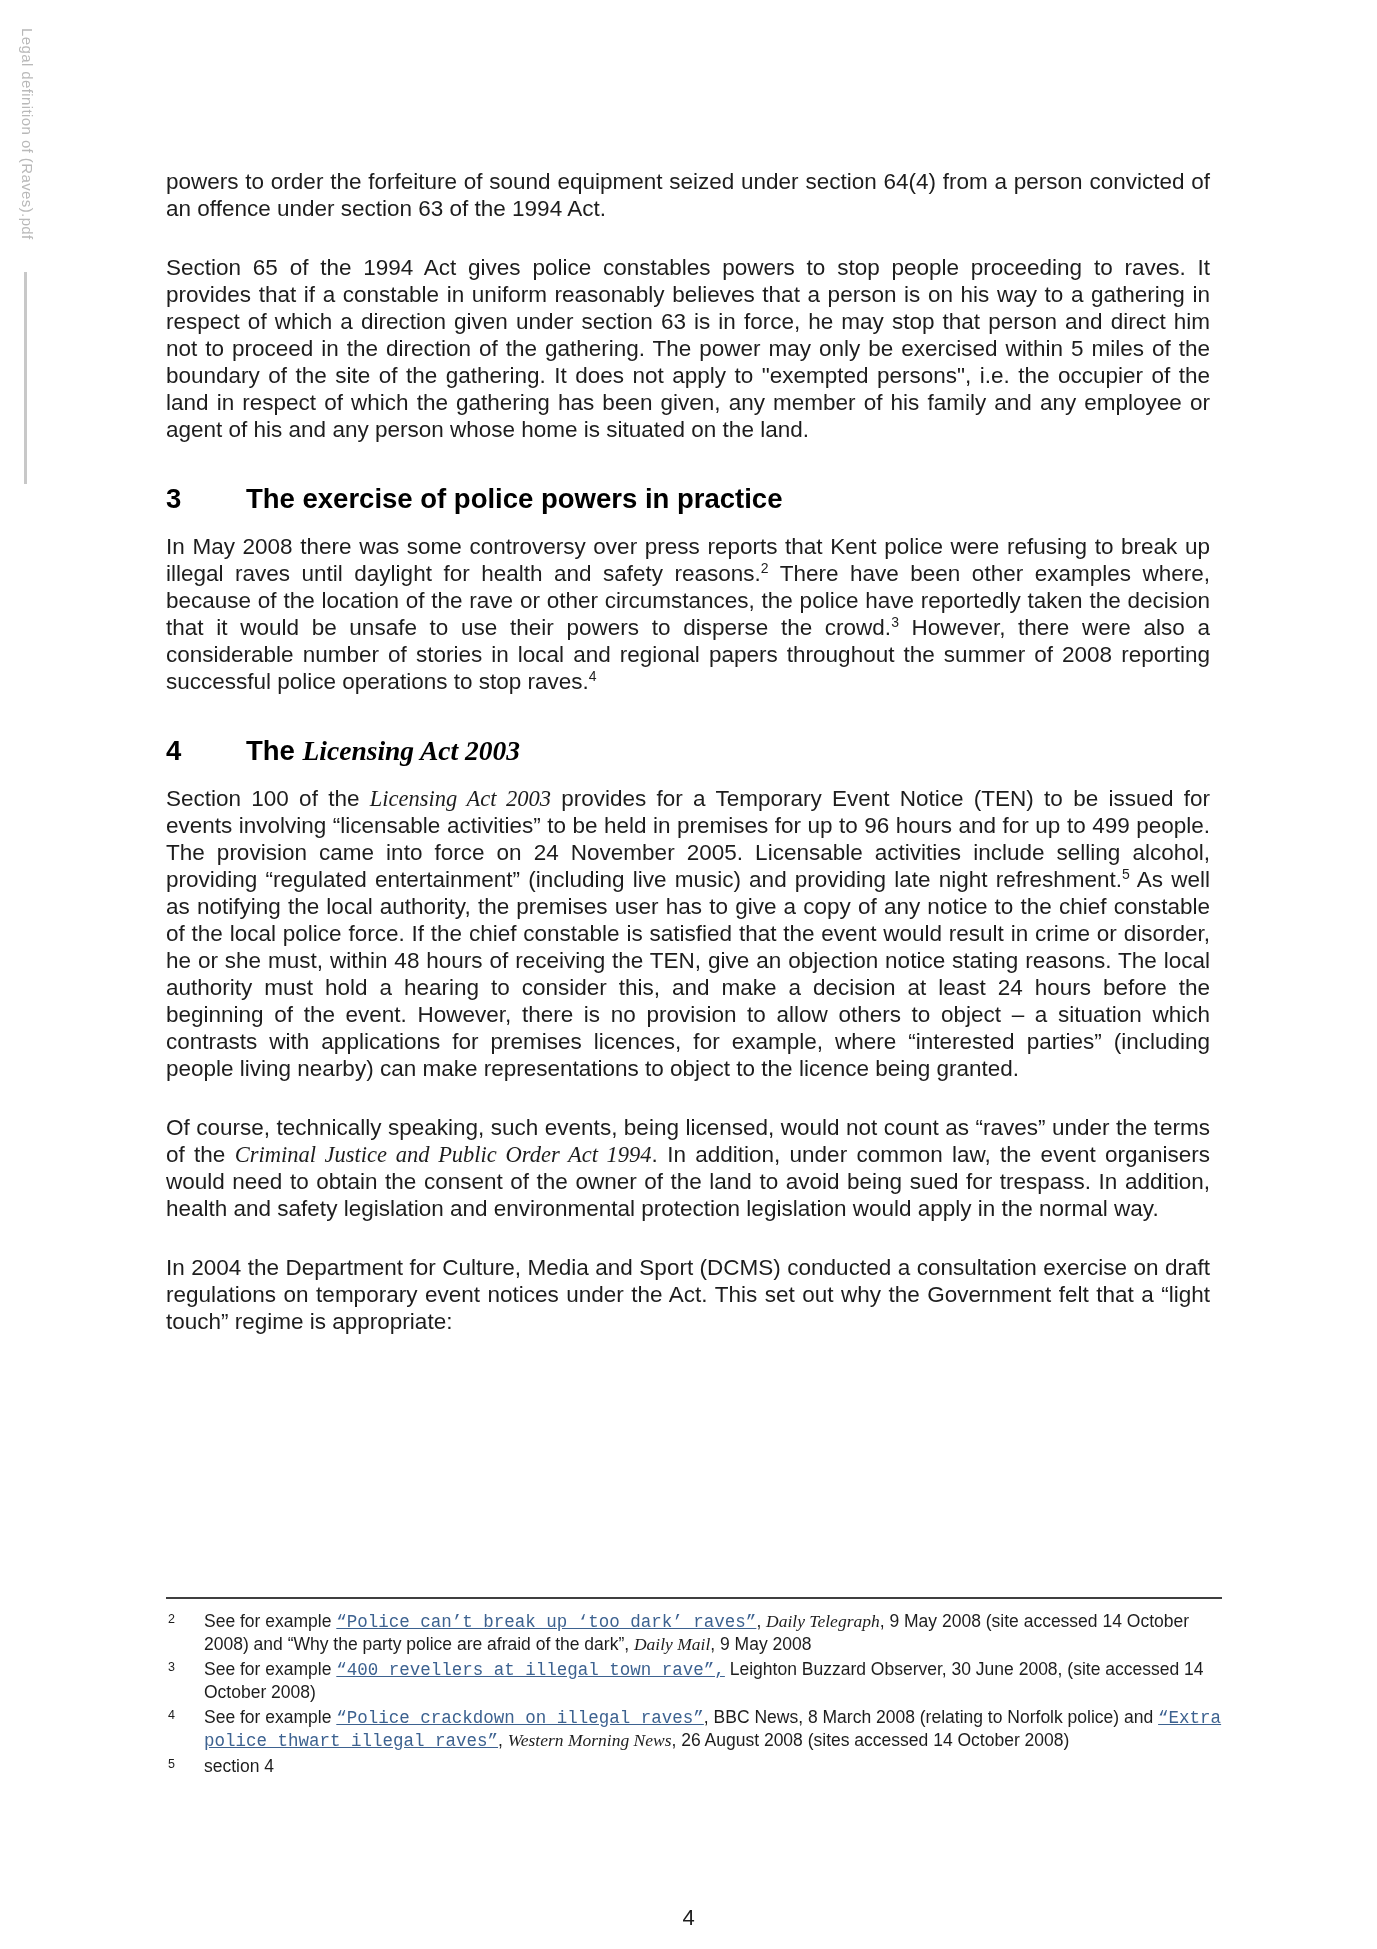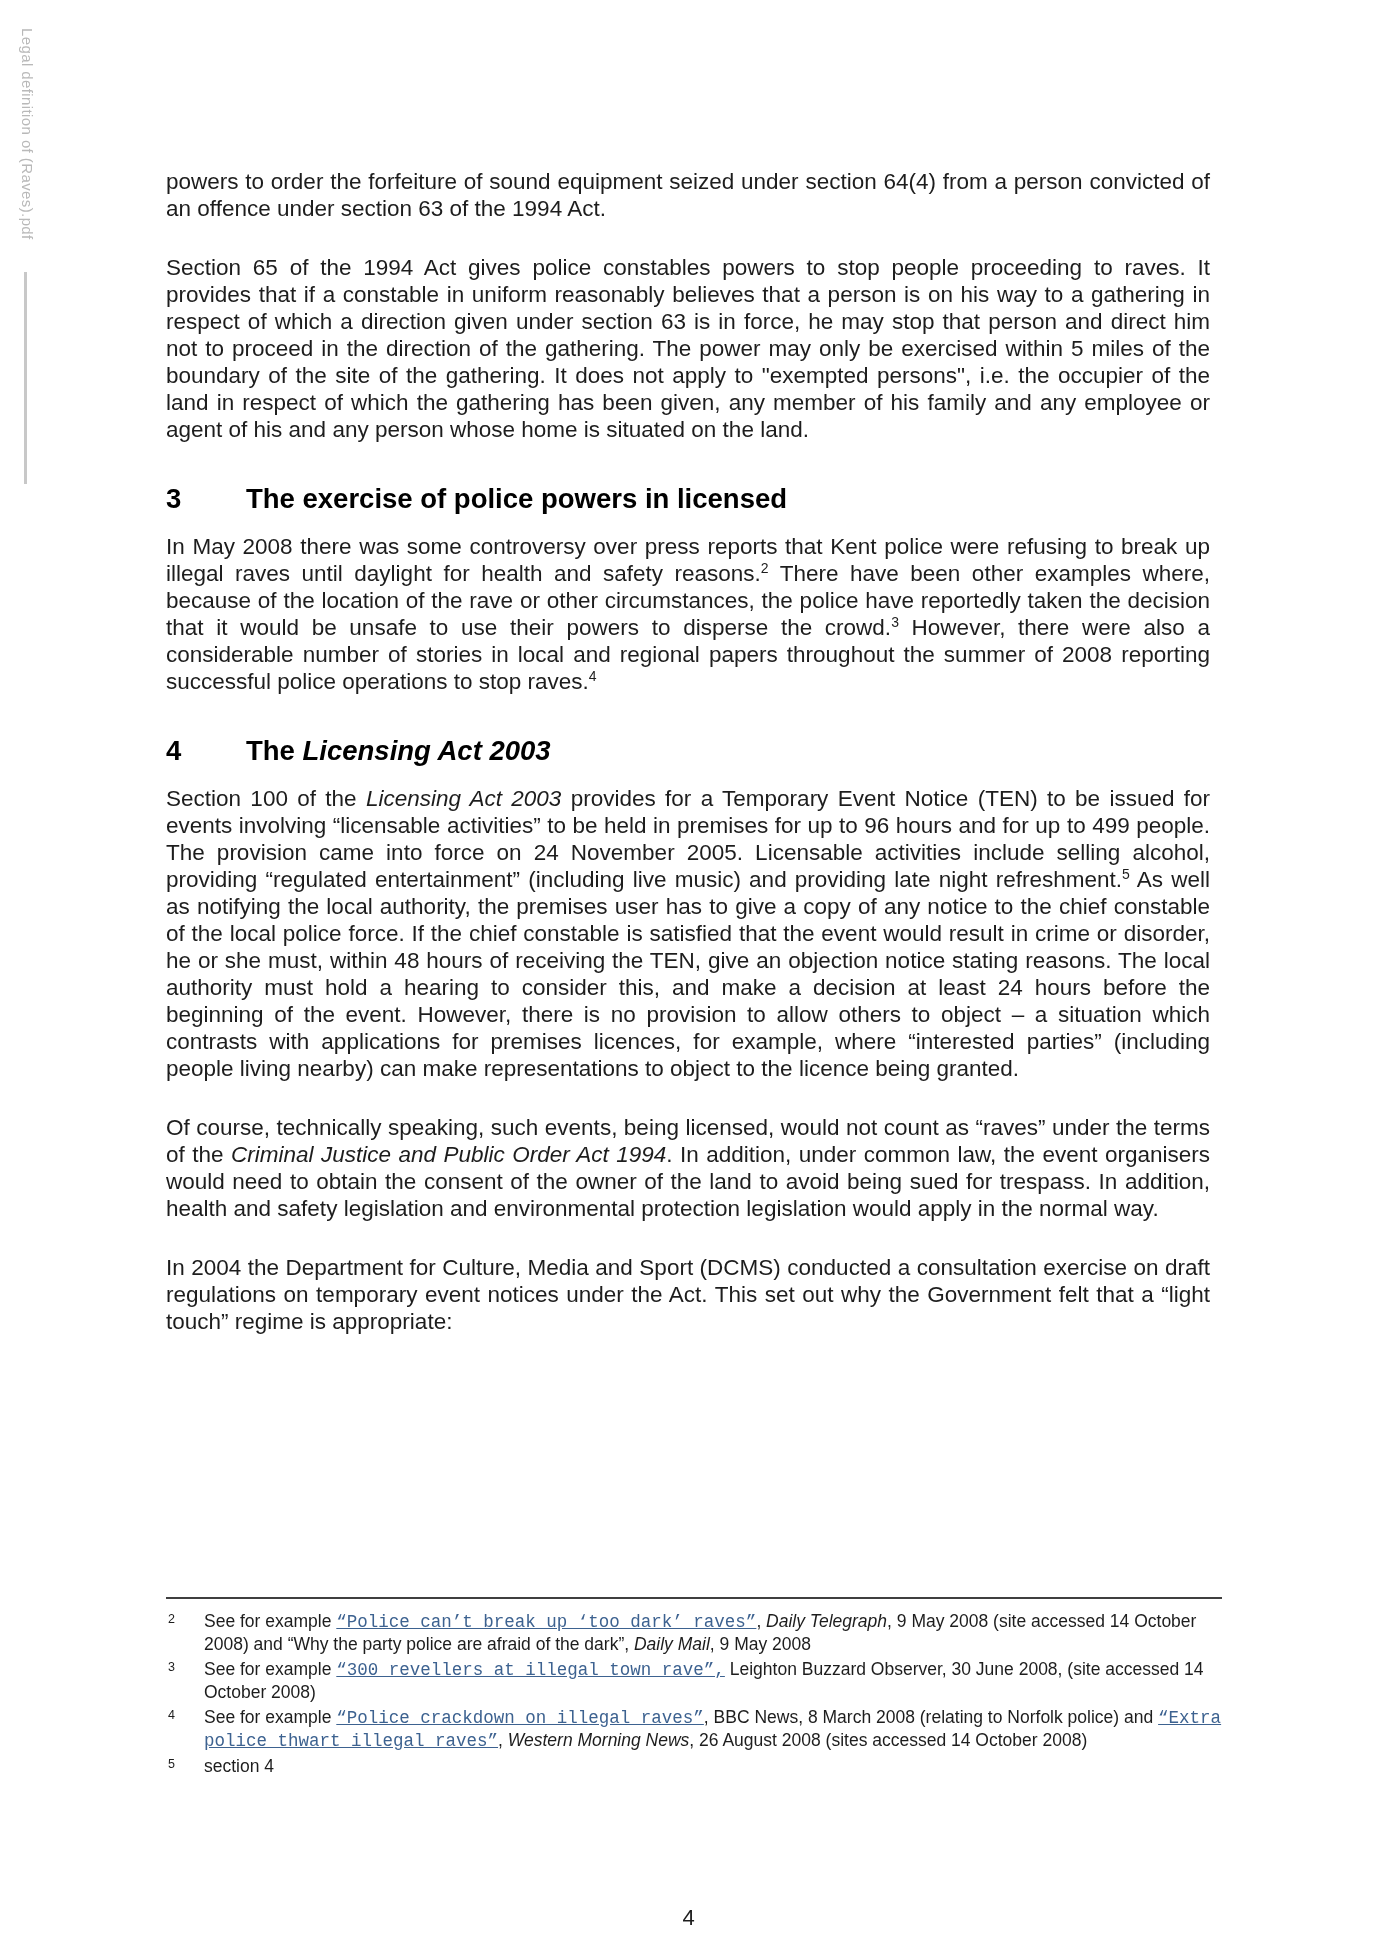--- a/index.html
+++ b/index.html
@@ -25,21 +25,21 @@
   .content {
     position:absolute; left:166px; top:168px; width:1056px;
     font-size:22.5px; line-height:27px;
   }
   .para { margin:0 12px 32px 0; text-align:justify; }
   .heading {
     display:flex; font-weight:700; font-size:27.5px; line-height:32px;
     margin:40px 0 18px 0; color:#000;
   }
   .h-num { flex:0 0 auto; width:80px; }
-  .it { font-style:italic; }
+  .it { font-style:italic;font-family:Liberation Serif, serif; }
   sup.fn-ref {
     font-size:14px; line-height:0; vertical-align:baseline;
     position:relative; top:-8px;
   }
   .doc-link { color:var(--link-color); text-decoration:underline; cursor:pointer;font-family:Liberation Mono, monospace; }
   
   .footnotes { position:absolute; left:166px; top:1597px; width:1056px; }
   .fn-rule { border-top:2px solid #3f3f3f; margin-bottom:12px; }
   .fn-item {
     position:relative; padding-left:38px; margin-bottom:4px;
@@ -60,37 +60,37 @@
   <div>
     <div class="vfile">Legal definition of  (Raves).pdf</div>
     <div class="vline"></div>
   </div>
 
   <div class="content">
       <div class="para"><span>powers to order the forfeiture of sound equipment seized under section 64(4) from a person convicted of an offence under section 63 of the 1994 Act.</span></div>
       <div class="para"><span>Section 65 of the 1994 Act gives police constables powers to stop people proceeding to raves. It provides that if a constable in uniform reasonably believes that a person is on his way to a gathering in respect of which a direction given under section 63 is in force, he may stop that person and direct him not to proceed in the direction of the gathering. The power may only be exercised within 5 miles of the boundary of the site of the gathering. It does not apply to "exempted persons", i.e. the occupier of the land in respect of which the gathering has been given, any member of his family and any employee or agent of his and any person whose home is situated on the land.</span></div>
       <div class="heading">
         <span class="h-num">3</span>
-        <span class="h-title"><span>The exercise of police powers in licensed</span></span>
+        <span class="h-title"><span>The exercise of police powers in practice</span></span>
       </div>
       <div class="para"><span>In May 2008 there was some controversy over press reports that Kent police were refusing to break up illegal raves until daylight for health and safety reasons.</span><sup class="fn-ref">2</sup><span>  There have been other examples where, because of the location of the rave or other circumstances, the police have reportedly taken the decision that it would be unsafe to use their powers to disperse the crowd.</span><sup class="fn-ref">3</sup><span>  However, there were also a considerable number of stories in local and regional papers throughout the summer of 2008 reporting successful police operations to stop raves.</span><sup class="fn-ref">4</sup></div>
       <div class="heading">
         <span class="h-num">4</span>
         <span class="h-title"><span>The </span><span class="it">Licensing Act 2003</span></span>
       </div>
       <div class="para"><span>Section 100 of the </span><span class="it">Licensing Act 2003</span><span> provides for a Temporary Event Notice (TEN) to be issued for events involving “licensable activities” to be held in premises for up to 96 hours and for up to 499 people. The provision came into force on 24 November 2005.  Licensable activities include selling alcohol, providing “regulated entertainment” (including live music) and providing late night refreshment.</span><sup class="fn-ref">5</sup><span>  As well as notifying the local authority, the premises user has to give a copy of any notice to the chief constable of the local police force.  If the chief constable is satisfied that the event would result in crime or disorder, he or she must, within 48 hours of receiving the TEN, give an objection notice stating reasons.  The local authority must hold a hearing to consider this, and make a decision at least 24 hours before the beginning of the event.  However, there is no provision to allow others to object – a situation which contrasts with applications for premises licences, for example, where “interested parties” (including people living nearby) can make representations to object to the licence being granted.</span></div>
       <div class="para"><span>Of course, technically speaking, such events, being licensed, would not count as “raves” under the terms of the </span><span class="it">Criminal Justice and Public Order Act 1994</span><span>.  In addition, under common law, the event organisers would need to obtain the consent of the owner of the land to avoid being sued for trespass.  In addition, health and safety legislation and environmental protection legislation would apply in the normal way.</span></div>
       <div class="para"><span>In 2004 the Department for Culture, Media and Sport (DCMS) conducted a consultation exercise on draft regulations on temporary event notices under the Act.  This set out why the Government felt that a “light touch” regime is appropriate:</span></div>
     </div>
 
   <div class="footnotes">
     <div class="fn-rule"></div>
     <div class="fn-list">
         <div class="fn-item"><span class="fn-num">2</span><span class="fn-text"><span>See for example </span><a class="doc-link">“Police can’t break up  ‘too dark’ raves”</a><span>, </span><span class="it">Daily Telegraph</span><span>, 9 May 2008 (site accessed 14 October 2008)  and “Why the party police are afraid of the dark”, </span><span class="it">Daily Mail</span><span>, 9 May 2008</span></span></div>
-        <div class="fn-item"><span class="fn-num">3</span><span class="fn-text"><span>See for example </span><a class="doc-link">“300 revellers at illegal town rave”,</a><span> Leighton Buzzard Observer, 30 June 2008, (site accessed 14 October 2008)</span></span></div>
+        <div class="fn-item"><span class="fn-num">3</span><span class="fn-text"><span>See for example </span><a class="doc-link">“400 revellers at illegal town rave”,</a><span> Leighton Buzzard Observer, 30 June 2008, (site accessed 14 October 2008)</span></span></div>
         <div class="fn-item"><span class="fn-num">4</span><span class="fn-text"><span>See for example </span><a class="doc-link">“Police crackdown on illegal raves”</a><span>, BBC News, 8 March 2008 (relating to Norfolk police) and </span><a class="doc-link">“Extra police thwart illegal raves”</a><span>, </span><span class="it">Western Morning News</span><span>, 26 August 2008 (sites accessed 14 October 2008)</span></span></div>
         <div class="fn-item"><span class="fn-num">5</span><span class="fn-text"><span>section 4</span></span></div>
       </div>
   </div>
 
   <div class="pageno">4</div>
 
 </div>
 
 </body></html>

